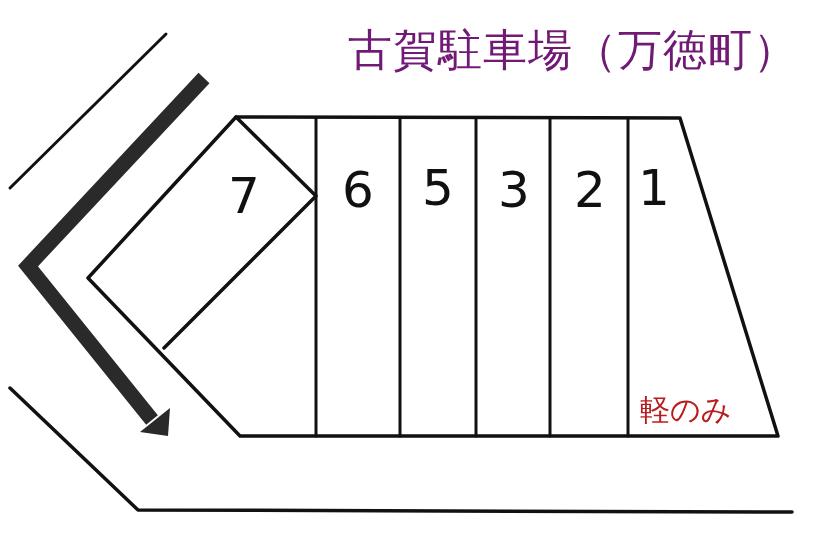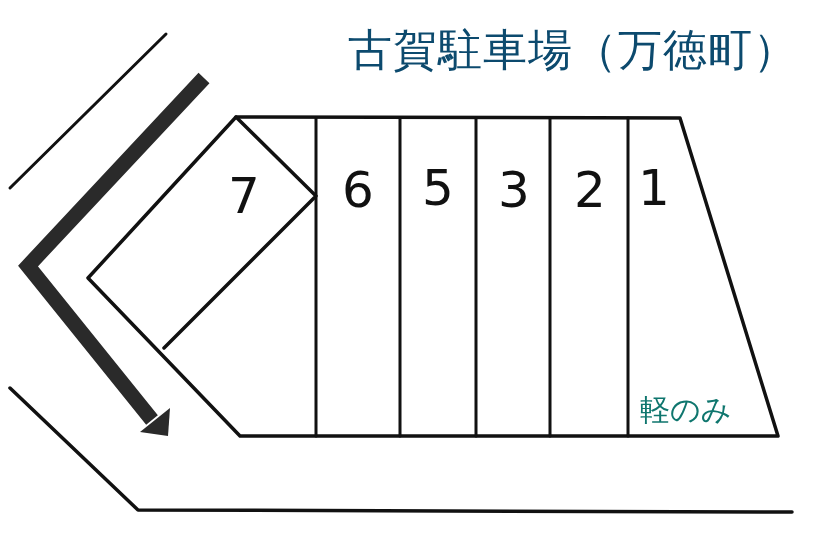--- a/index.html
+++ b/index.html
@@ -1,29 +1,29 @@
 <!DOCTYPE html>
 <html><head>
 <meta charset="utf-8">
 <style>
   html, body { margin: 0; padding: 0; background: #ffffff; }
   body { width: 816px; height: 550px; overflow: hidden; position: relative; font-family: "DejaVu Sans", sans-serif; }
   .title {
     position: absolute; left: 348px; top: 22px; height: 56px;
     font-family: "DejaVu Sans", sans-serif; font-size: 44px; line-height: 56px;
-    color: #0c4a6e; letter-spacing: 1px; white-space: nowrap;
+    color: #701a75; letter-spacing: 1px; white-space: nowrap;
   }
   svg.map { position: absolute; left: 0; top: 0; }
   .num {
     position: absolute; font-family: "DejaVu Sans", sans-serif; font-size: 50px;
     color: #111111; line-height: 60px; width: 60px; text-align: center;
   }
   .kei {
     position: absolute; left: 640px; top: 390px; font-size: 30px; line-height: 40px;
-    color: #0f766e; font-family: "DejaVu Sans", sans-serif; white-space: nowrap;
+    color: #b91c1c; font-family: "DejaVu Sans", sans-serif; white-space: nowrap;
   }
 </style>
 </head>
 <body>
 
 <div class="title">古賀駐車場（万徳町）</div>
 
 <svg class="map" width="816" height="550" viewBox="0 0 816 550">
   <g stroke="#111111" fill="none" stroke-linecap="round" stroke-linejoin="round">
 

